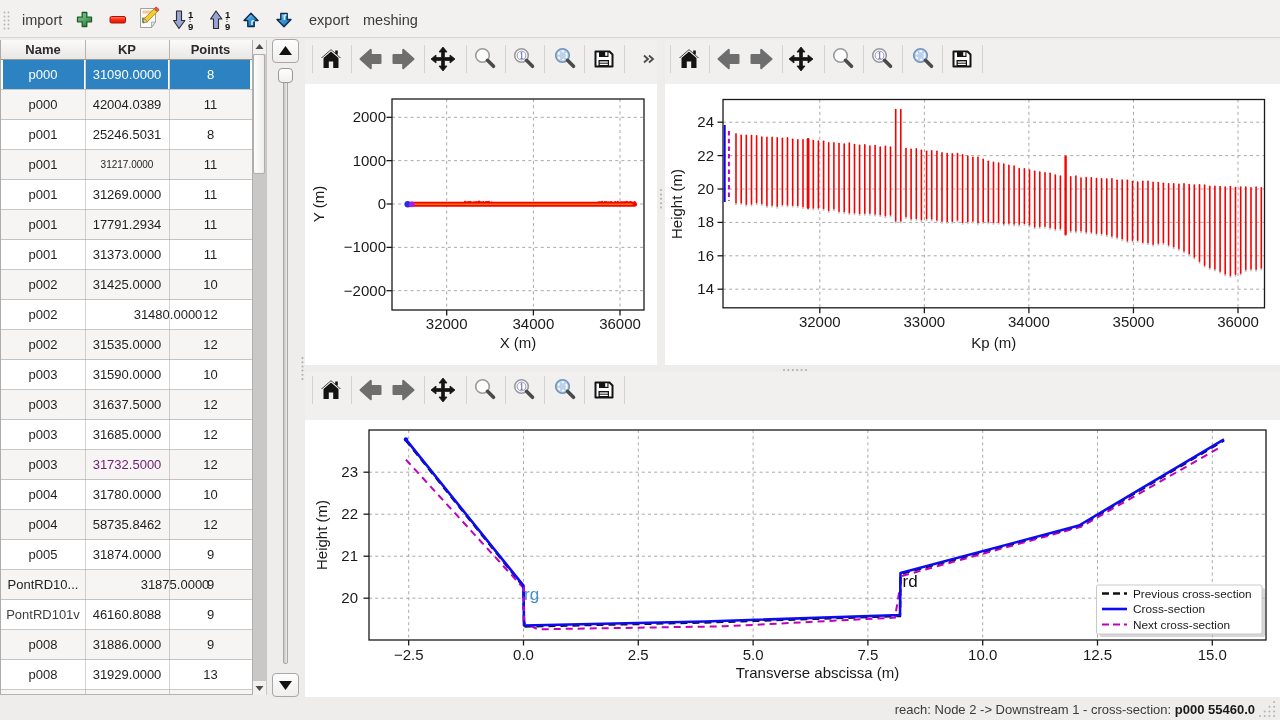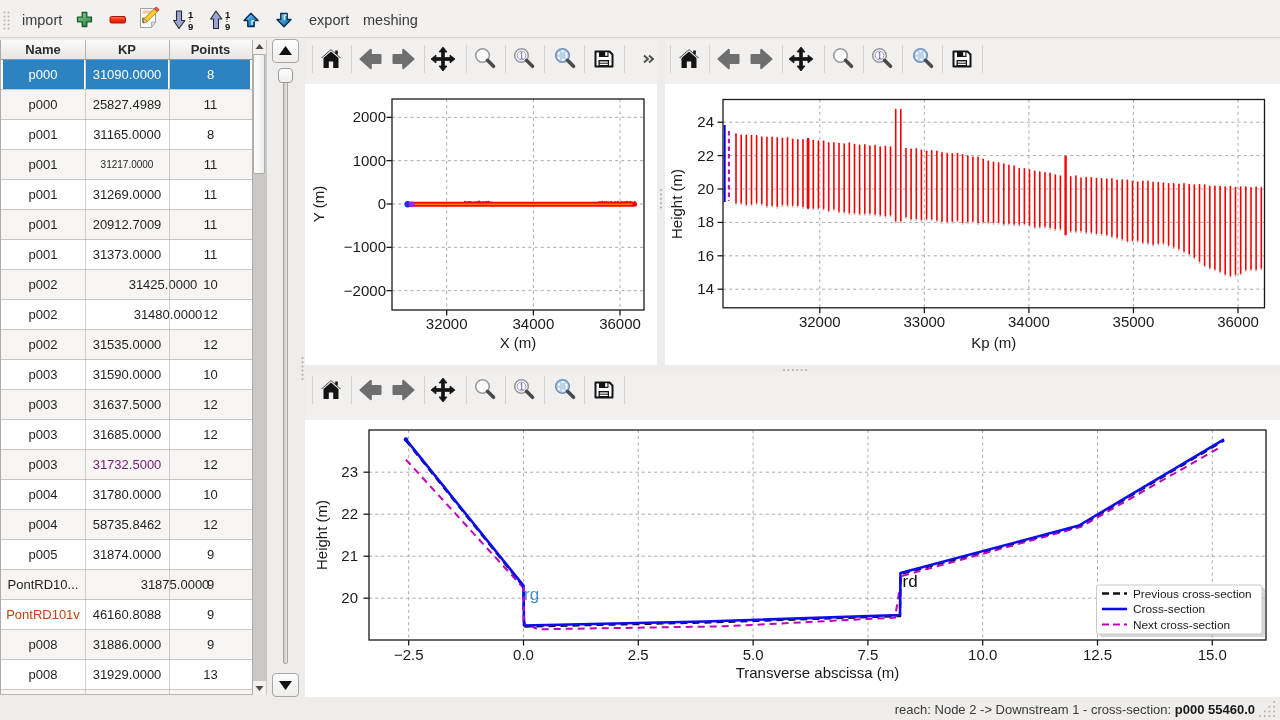--- a/index.html
+++ b/index.html
@@ -100,45 +100,45 @@
 <div class="abs" style="left:169px;top:40px;width:1px;height:19px;background:#b5b3b1"></div>
 <div class="abs" style="left:1px;top:60px;width:251px;height:30px;background:#ffffff;"></div>
 <div class="abs" style="left:3px;top:60px;width:81px;height:29px;background:#2d82c2;"></div>
 <div class="abs" style="left:86px;top:60px;width:82px;height:29px;background:#2d82c2;"></div>
 <div class="abs" style="left:170px;top:60px;width:80px;height:29px;background:#2d82c2;"></div>
 <div style="position:absolute;top:60px;height:30px;line-height:30px;text-align:center;font-size:13px;color:#ffffff;left:1px;width:84px;">p000</div>
 <div style="position:absolute;top:60px;height:30px;line-height:30px;text-align:center;font-size:13px;color:#ffffff;left:85px;width:84px;">31090.0000</div>
 <div style="position:absolute;top:60px;height:30px;line-height:30px;text-align:center;font-size:13px;color:#ffffff;left:169px;width:83px;">8</div>
 <div class="abs" style="left:1px;top:90px;width:251px;height:30px;background:#f6f5f4;"></div>
 <div style="position:absolute;top:90px;height:30px;line-height:30px;text-align:center;font-size:13px;color:#1f1f1f;left:1px;width:84px;">p000</div>
-<div style="position:absolute;top:90px;height:30px;line-height:30px;text-align:center;font-size:13px;color:#1f1f1f;left:85px;width:84px;">25827.4989</div>
+<div style="position:absolute;top:90px;height:30px;line-height:30px;text-align:center;font-size:13px;color:#1f1f1f;left:85px;width:84px;">42004.0389</div>
 <div style="position:absolute;top:90px;height:30px;line-height:30px;text-align:center;font-size:13px;color:#1f1f1f;left:169px;width:83px;">11</div>
 <div class="abs" style="left:1px;top:120px;width:251px;height:30px;background:#ffffff;"></div>
 <div style="position:absolute;top:120px;height:30px;line-height:30px;text-align:center;font-size:13px;color:#1f1f1f;left:1px;width:84px;">p001</div>
-<div style="position:absolute;top:120px;height:30px;line-height:30px;text-align:center;font-size:13px;color:#1f1f1f;left:85px;width:84px;">31165.0000</div>
+<div style="position:absolute;top:120px;height:30px;line-height:30px;text-align:center;font-size:13px;color:#1f1f1f;left:85px;width:84px;">25246.5031</div>
 <div style="position:absolute;top:120px;height:30px;line-height:30px;text-align:center;font-size:13px;color:#1f1f1f;left:169px;width:83px;">8</div>
 <div class="abs" style="left:1px;top:150px;width:251px;height:30px;background:#f6f5f4;"></div>
 <div style="position:absolute;top:150px;height:30px;line-height:30px;text-align:center;font-size:13px;color:#1f1f1f;left:1px;width:84px;">p001</div>
 <div style="position:absolute;top:150px;height:30px;line-height:30px;text-align:center;font-size:10px;color:#1f1f1f;left:85px;width:84px;">31217.0000</div>
 <div style="position:absolute;top:150px;height:30px;line-height:30px;text-align:center;font-size:13px;color:#1f1f1f;left:169px;width:83px;">11</div>
 <div class="abs" style="left:1px;top:180px;width:251px;height:30px;background:#ffffff;"></div>
 <div style="position:absolute;top:180px;height:30px;line-height:30px;text-align:center;font-size:13px;color:#1f1f1f;left:1px;width:84px;">p001</div>
 <div style="position:absolute;top:180px;height:30px;line-height:30px;text-align:center;font-size:13px;color:#1f1f1f;left:85px;width:84px;">31269.0000</div>
 <div style="position:absolute;top:180px;height:30px;line-height:30px;text-align:center;font-size:13px;color:#1f1f1f;left:169px;width:83px;">11</div>
 <div class="abs" style="left:1px;top:210px;width:251px;height:30px;background:#f6f5f4;"></div>
 <div style="position:absolute;top:210px;height:30px;line-height:30px;text-align:center;font-size:13px;color:#1f1f1f;left:1px;width:84px;">p001</div>
-<div style="position:absolute;top:210px;height:30px;line-height:30px;text-align:center;font-size:13px;color:#1f1f1f;left:85px;width:84px;">20912.7009</div>
+<div style="position:absolute;top:210px;height:30px;line-height:30px;text-align:center;font-size:13px;color:#1f1f1f;left:85px;width:84px;">17791.2934</div>
 <div style="position:absolute;top:210px;height:30px;line-height:30px;text-align:center;font-size:13px;color:#1f1f1f;left:169px;width:83px;">11</div>
 <div class="abs" style="left:1px;top:240px;width:251px;height:30px;background:#ffffff;"></div>
 <div style="position:absolute;top:240px;height:30px;line-height:30px;text-align:center;font-size:13px;color:#1f1f1f;left:1px;width:84px;">p001</div>
 <div style="position:absolute;top:240px;height:30px;line-height:30px;text-align:center;font-size:13px;color:#1f1f1f;left:85px;width:84px;">31373.0000</div>
 <div style="position:absolute;top:240px;height:30px;line-height:30px;text-align:center;font-size:13px;color:#1f1f1f;left:169px;width:83px;">11</div>
 <div class="abs" style="left:1px;top:270px;width:251px;height:30px;background:#f6f5f4;"></div>
 <div style="position:absolute;top:270px;height:30px;line-height:30px;text-align:center;font-size:13px;color:#1f1f1f;left:1px;width:84px;">p002</div>
-<div style="position:absolute;top:270px;height:30px;line-height:30px;text-align:center;font-size:13px;color:#1f1f1f;left:85px;width:84px;margin-left:36px;">31425.0000</div>
+<div style="position:absolute;top:270px;height:30px;line-height:30px;text-align:center;font-size:13px;color:#1f1f1f;left:85px;width:84px;">31425.0000</div>
 <div style="position:absolute;top:270px;height:30px;line-height:30px;text-align:center;font-size:13px;color:#1f1f1f;left:169px;width:83px;">10</div>
 <div class="abs" style="left:1px;top:300px;width:251px;height:30px;background:#ffffff;"></div>
 <div style="position:absolute;top:300px;height:30px;line-height:30px;text-align:center;font-size:13px;color:#1f1f1f;left:1px;width:84px;">p002</div>
 <div style="position:absolute;top:300px;height:30px;line-height:30px;text-align:center;font-size:13px;color:#1f1f1f;left:85px;width:84px;margin-left:41px;">31480.0000</div>
 <div style="position:absolute;top:300px;height:30px;line-height:30px;text-align:center;font-size:13px;color:#1f1f1f;left:169px;width:83px;">12</div>
 <div class="abs" style="left:1px;top:330px;width:251px;height:30px;background:#f6f5f4;"></div>
 <div style="position:absolute;top:330px;height:30px;line-height:30px;text-align:center;font-size:13px;color:#1f1f1f;left:1px;width:84px;">p002</div>
 <div style="position:absolute;top:330px;height:30px;line-height:30px;text-align:center;font-size:13px;color:#1f1f1f;left:85px;width:84px;">31535.0000</div>
 <div style="position:absolute;top:330px;height:30px;line-height:30px;text-align:center;font-size:13px;color:#1f1f1f;left:169px;width:83px;">12</div>
 <div class="abs" style="left:1px;top:360px;width:251px;height:30px;background:#ffffff;"></div>
@@ -167,21 +167,21 @@
 <div style="position:absolute;top:510px;height:30px;line-height:30px;text-align:center;font-size:13px;color:#1f1f1f;left:169px;width:83px;">12</div>
 <div class="abs" style="left:1px;top:540px;width:251px;height:30px;background:#ffffff;"></div>
 <div style="position:absolute;top:540px;height:30px;line-height:30px;text-align:center;font-size:13px;color:#1f1f1f;left:1px;width:84px;">p005</div>
 <div style="position:absolute;top:540px;height:30px;line-height:30px;text-align:center;font-size:13px;color:#1f1f1f;left:85px;width:84px;">31874.0000</div>
 <div style="position:absolute;top:540px;height:30px;line-height:30px;text-align:center;font-size:13px;color:#1f1f1f;left:169px;width:83px;">9</div>
 <div class="abs" style="left:1px;top:570px;width:251px;height:30px;background:#f6f5f4;"></div>
 <div style="position:absolute;top:570px;height:30px;line-height:30px;text-align:center;font-size:13px;color:#1f1f1f;left:1px;width:84px;">PontRD10...</div>
 <div style="position:absolute;top:570px;height:30px;line-height:30px;text-align:center;font-size:13px;color:#1f1f1f;left:85px;width:84px;padding-left:48px;">31875.0000</div>
 <div style="position:absolute;top:570px;height:30px;line-height:30px;text-align:center;font-size:13px;color:#1f1f1f;left:169px;width:83px;">9</div>
 <div class="abs" style="left:1px;top:600px;width:251px;height:30px;background:#ffffff;"></div>
-<div style="position:absolute;top:600px;height:30px;line-height:30px;text-align:center;font-size:13px;color:#c2410c;left:1px;width:84px;">PontRD101v</div>
+<div style="position:absolute;top:600px;height:30px;line-height:30px;text-align:center;font-size:13px;color:#404040;left:1px;width:84px;">PontRD101v</div>
 <div style="position:absolute;top:600px;height:30px;line-height:30px;text-align:center;font-size:13px;color:#1f1f1f;left:85px;width:84px;">46160.8088</div>
 <div style="position:absolute;top:600px;height:30px;line-height:30px;text-align:center;font-size:13px;color:#1f1f1f;left:169px;width:83px;">9</div>
 <div class="abs" style="left:1px;top:630px;width:251px;height:30px;background:#f6f5f4;"></div>
 <div style="position:absolute;top:630px;height:30px;line-height:30px;text-align:center;font-size:13px;color:#1f1f1f;left:1px;width:84px;">p008</div>
 <div style="position:absolute;top:630px;height:30px;line-height:30px;text-align:center;font-size:13px;color:#1f1f1f;left:85px;width:84px;">31886.0000</div>
 <div style="position:absolute;top:630px;height:30px;line-height:30px;text-align:center;font-size:13px;color:#1f1f1f;left:169px;width:83px;">9</div>
 <div class="abs" style="left:1px;top:660px;width:251px;height:30px;background:#ffffff;"></div>
 <div style="position:absolute;top:660px;height:30px;line-height:30px;text-align:center;font-size:13px;color:#1f1f1f;left:1px;width:84px;">p008</div>
 <div style="position:absolute;top:660px;height:30px;line-height:30px;text-align:center;font-size:13px;color:#1f1f1f;left:85px;width:84px;">31929.0000</div>
 <div style="position:absolute;top:660px;height:30px;line-height:30px;text-align:center;font-size:13px;color:#1f1f1f;left:169px;width:83px;">13</div>

